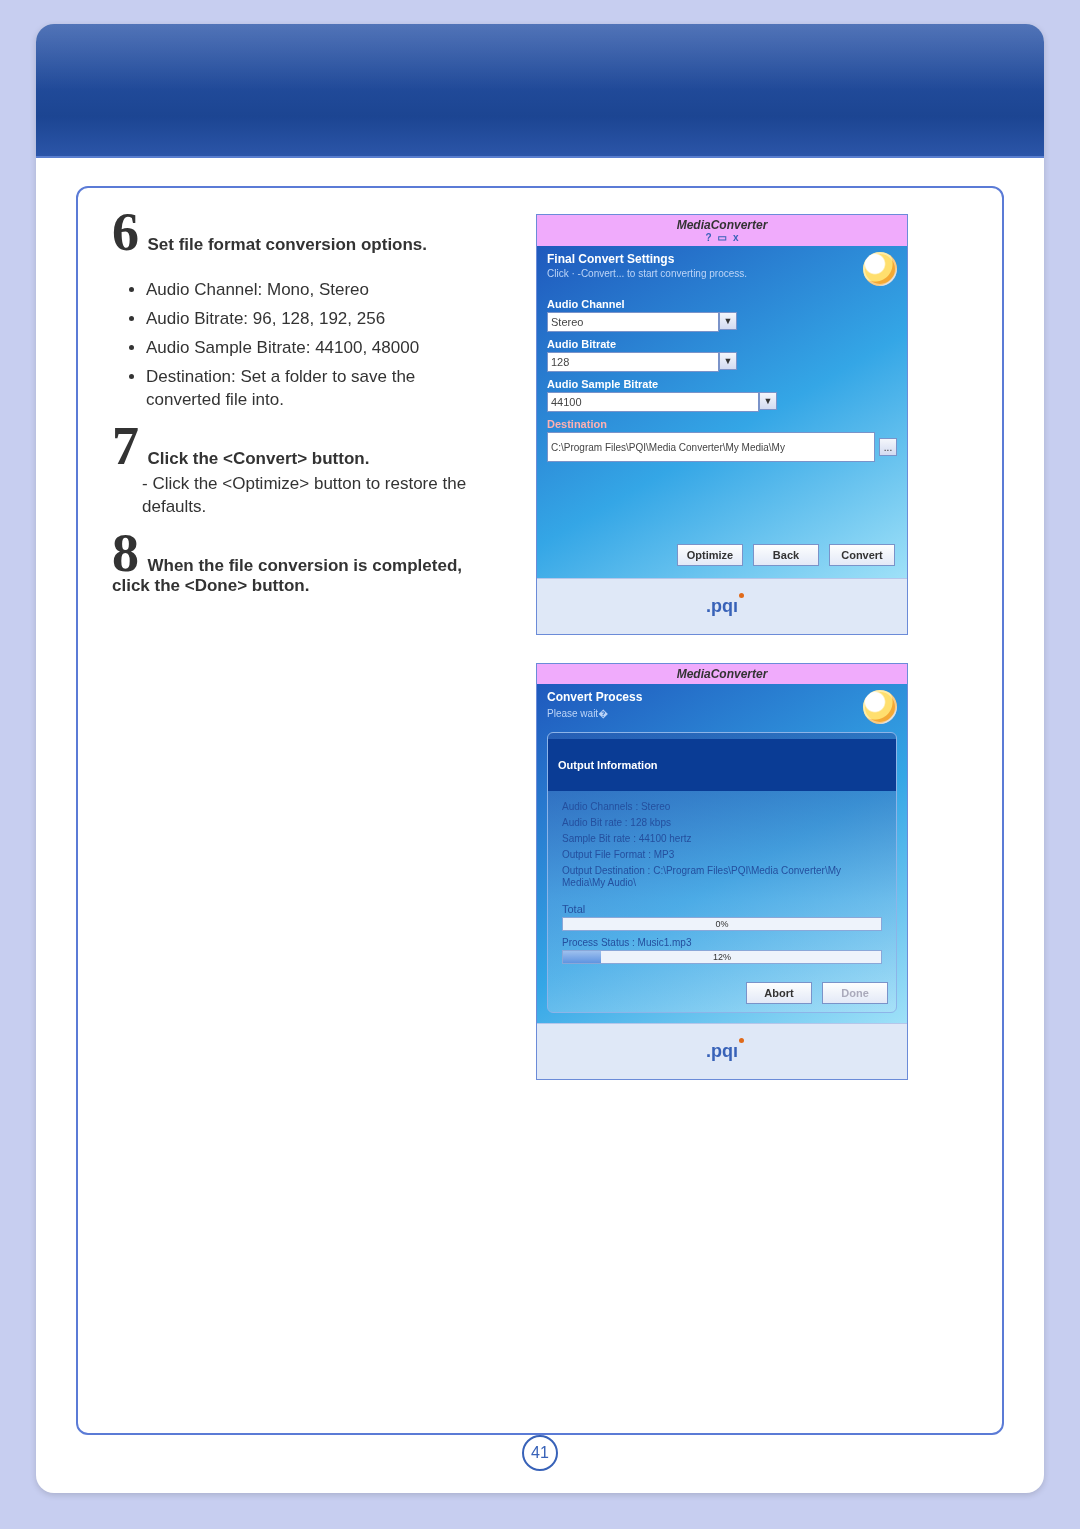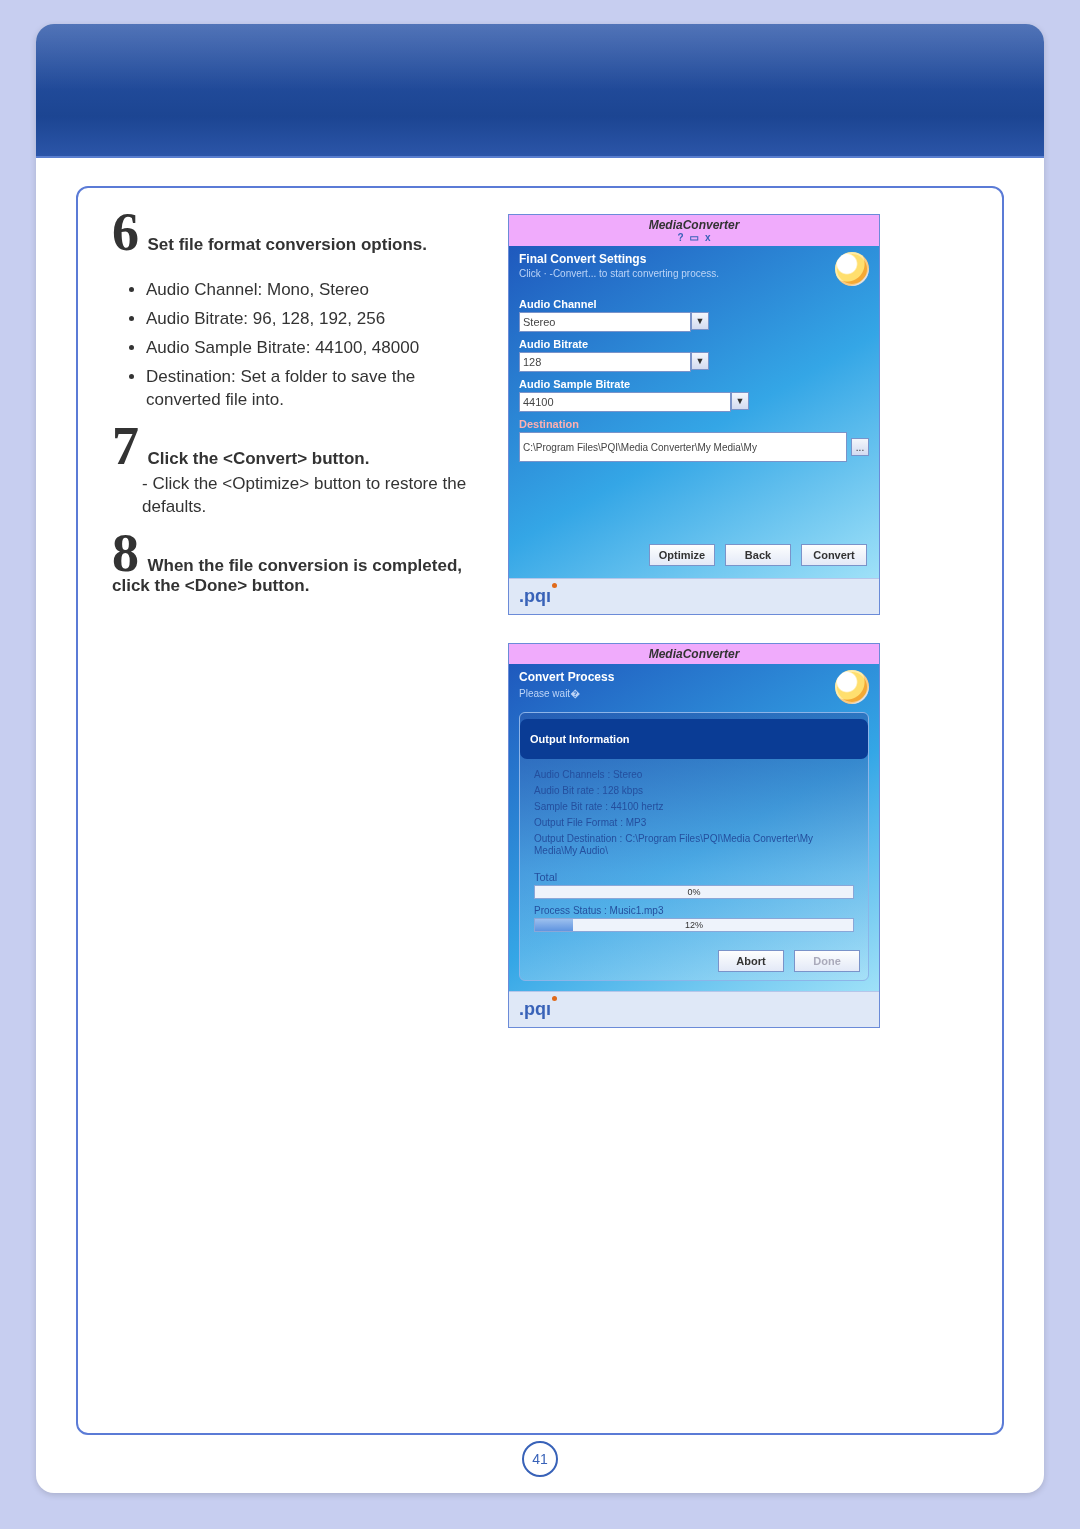--- a/index.html
+++ b/index.html
@@ -52,21 +52,21 @@
     left: 40px;
     right: 40px;
     top: 28px;
     bottom: 60px;
     border: 2px solid #5b7bd6;
     border-radius: 12px;
     pointer-events: none;
   }
   .cols {
     display: flex;
-    gap: 16px;
+    gap: 44px;
     padding: 28px 36px 0 36px;
   }
   .left-col {
     flex: 0 0 380px;
   }
   .right-col {
     flex: 1;
     display: flex;
     flex-direction: column;
     gap: 28px;
@@ -244,22 +244,22 @@
     align-items: center;
     justify-content: center;
     padding: 0 8px;
     box-sizing: border-box;
   }
   .winbtn.disabled {
     color: #aab;
   }
   .app-footer {
     display: flex;
-    justify-content: flex-start;
-    padding: 7px 10px;
+    justify-content: center;
+    padding: 17px 10px;
     background: #dfe8f7;
     border-top: 1px solid #b5c6ea;
   }
   .pqi-logo {
     font-family: Arial, sans-serif;
     font-size: 18px;
     color: #3862b8;
     font-weight: bold;
     position: relative;
   }
@@ -279,22 +279,21 @@
     border: 1px solid #8db4e8;
     margin: 2px 6px 6px 6px;
     border-radius: 6px;
     padding: 6px 0 0 0;
   }
   .info-panel .tab-head {
     background: #0a3c95;
     color: #fff;
     font-size: 11px;
     font-weight: bold;
-    padding: 14px 10px;
-    border-radius: 7px;
+    padding: 20px 10px;
   }
   .info-list {
     padding: 6px 14px;
     font-size: 10px;
     color: #244f9e;
   }
   .info-list div {
     margin: 4px 0;
     line-height: 1.2;
   }
@@ -327,30 +326,30 @@
   .proc-status {
     font-size: 10px;
     color: #244f9e;
     margin: 4px 14px 0 14px;
   }
 
   
   .page-num {
     position: absolute;
     left: 50%;
-    bottom: 18px;
+    bottom: 24px;
     transform: translateX(-50%);
     width: 32px;
     height: 32px;
     border: 2px solid #3862b8;
     border-radius: 50%;
     display: flex;
     align-items: center;
     justify-content: center;
-    font-size: 14px;
+    font-size: 16px;
     color: #3862b8;
     background: #fff;
   }
 </style>
 </head>
 <body>
 
 <div class="page">
   <div class="card">
     <div class="header-band"></div>

